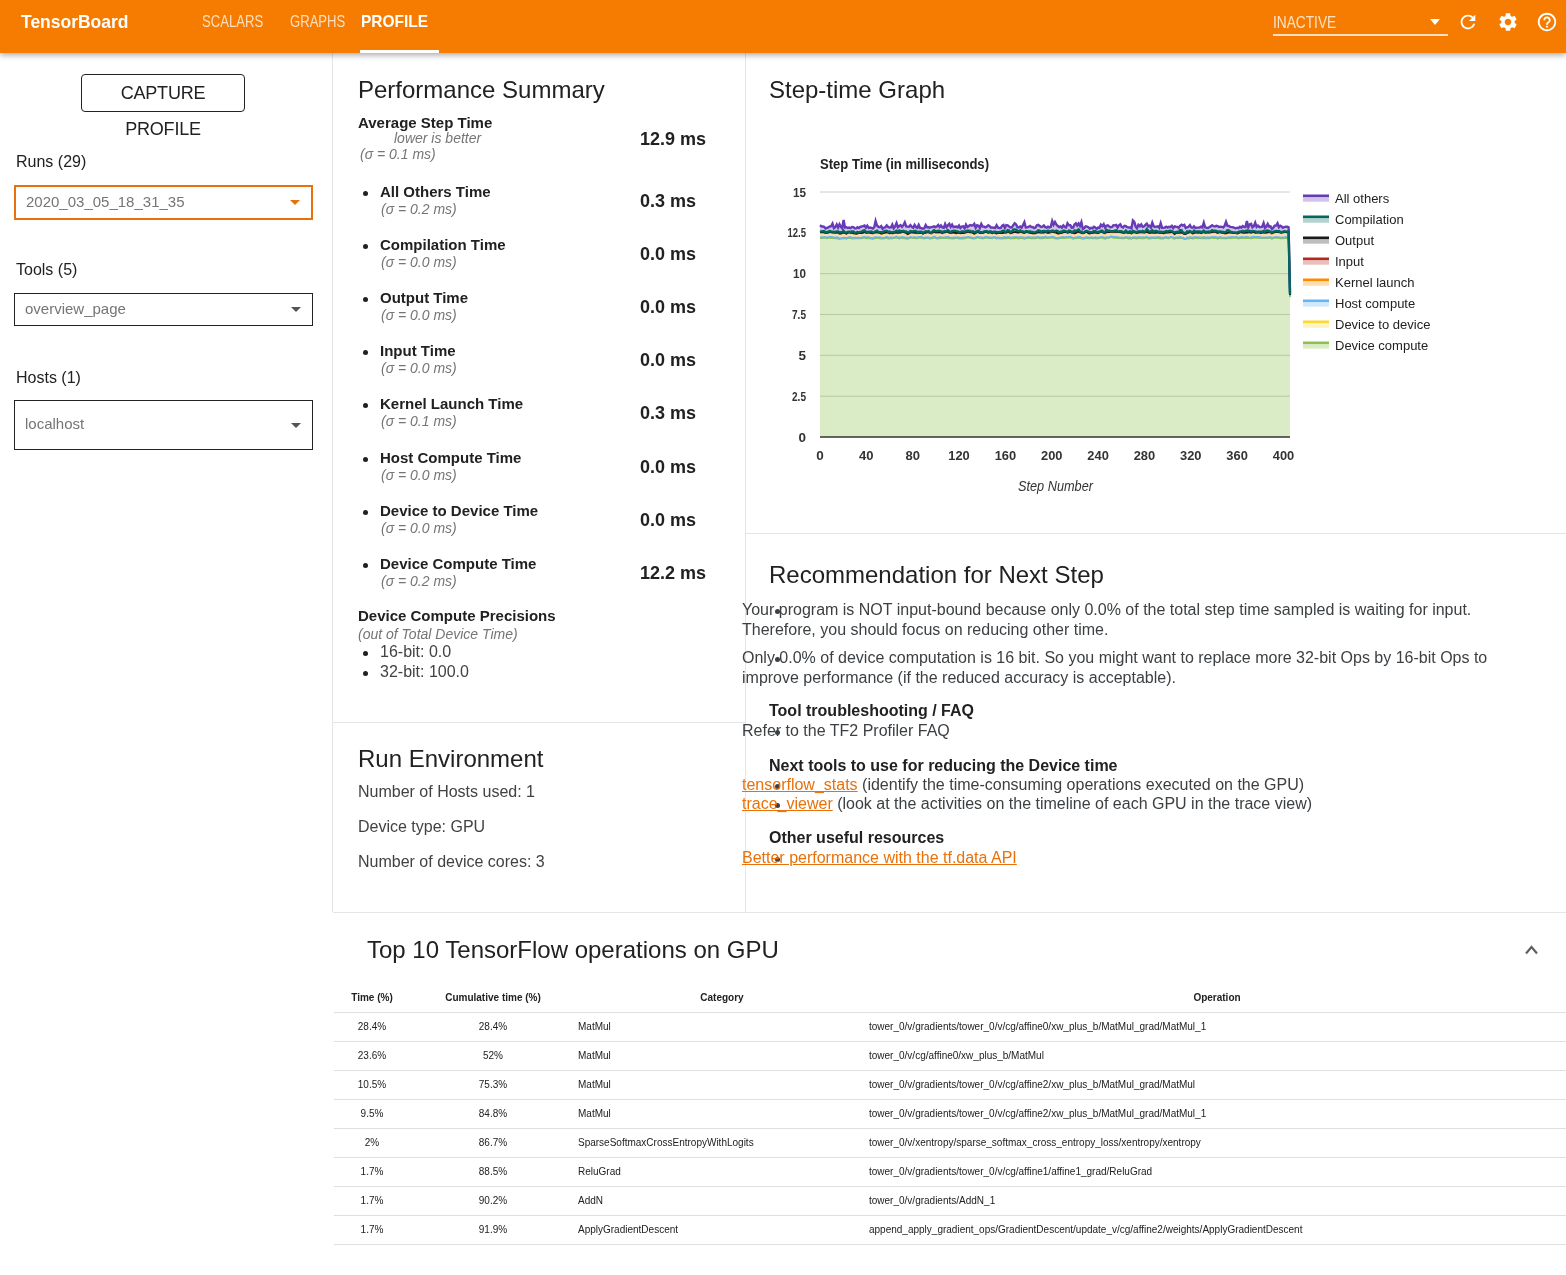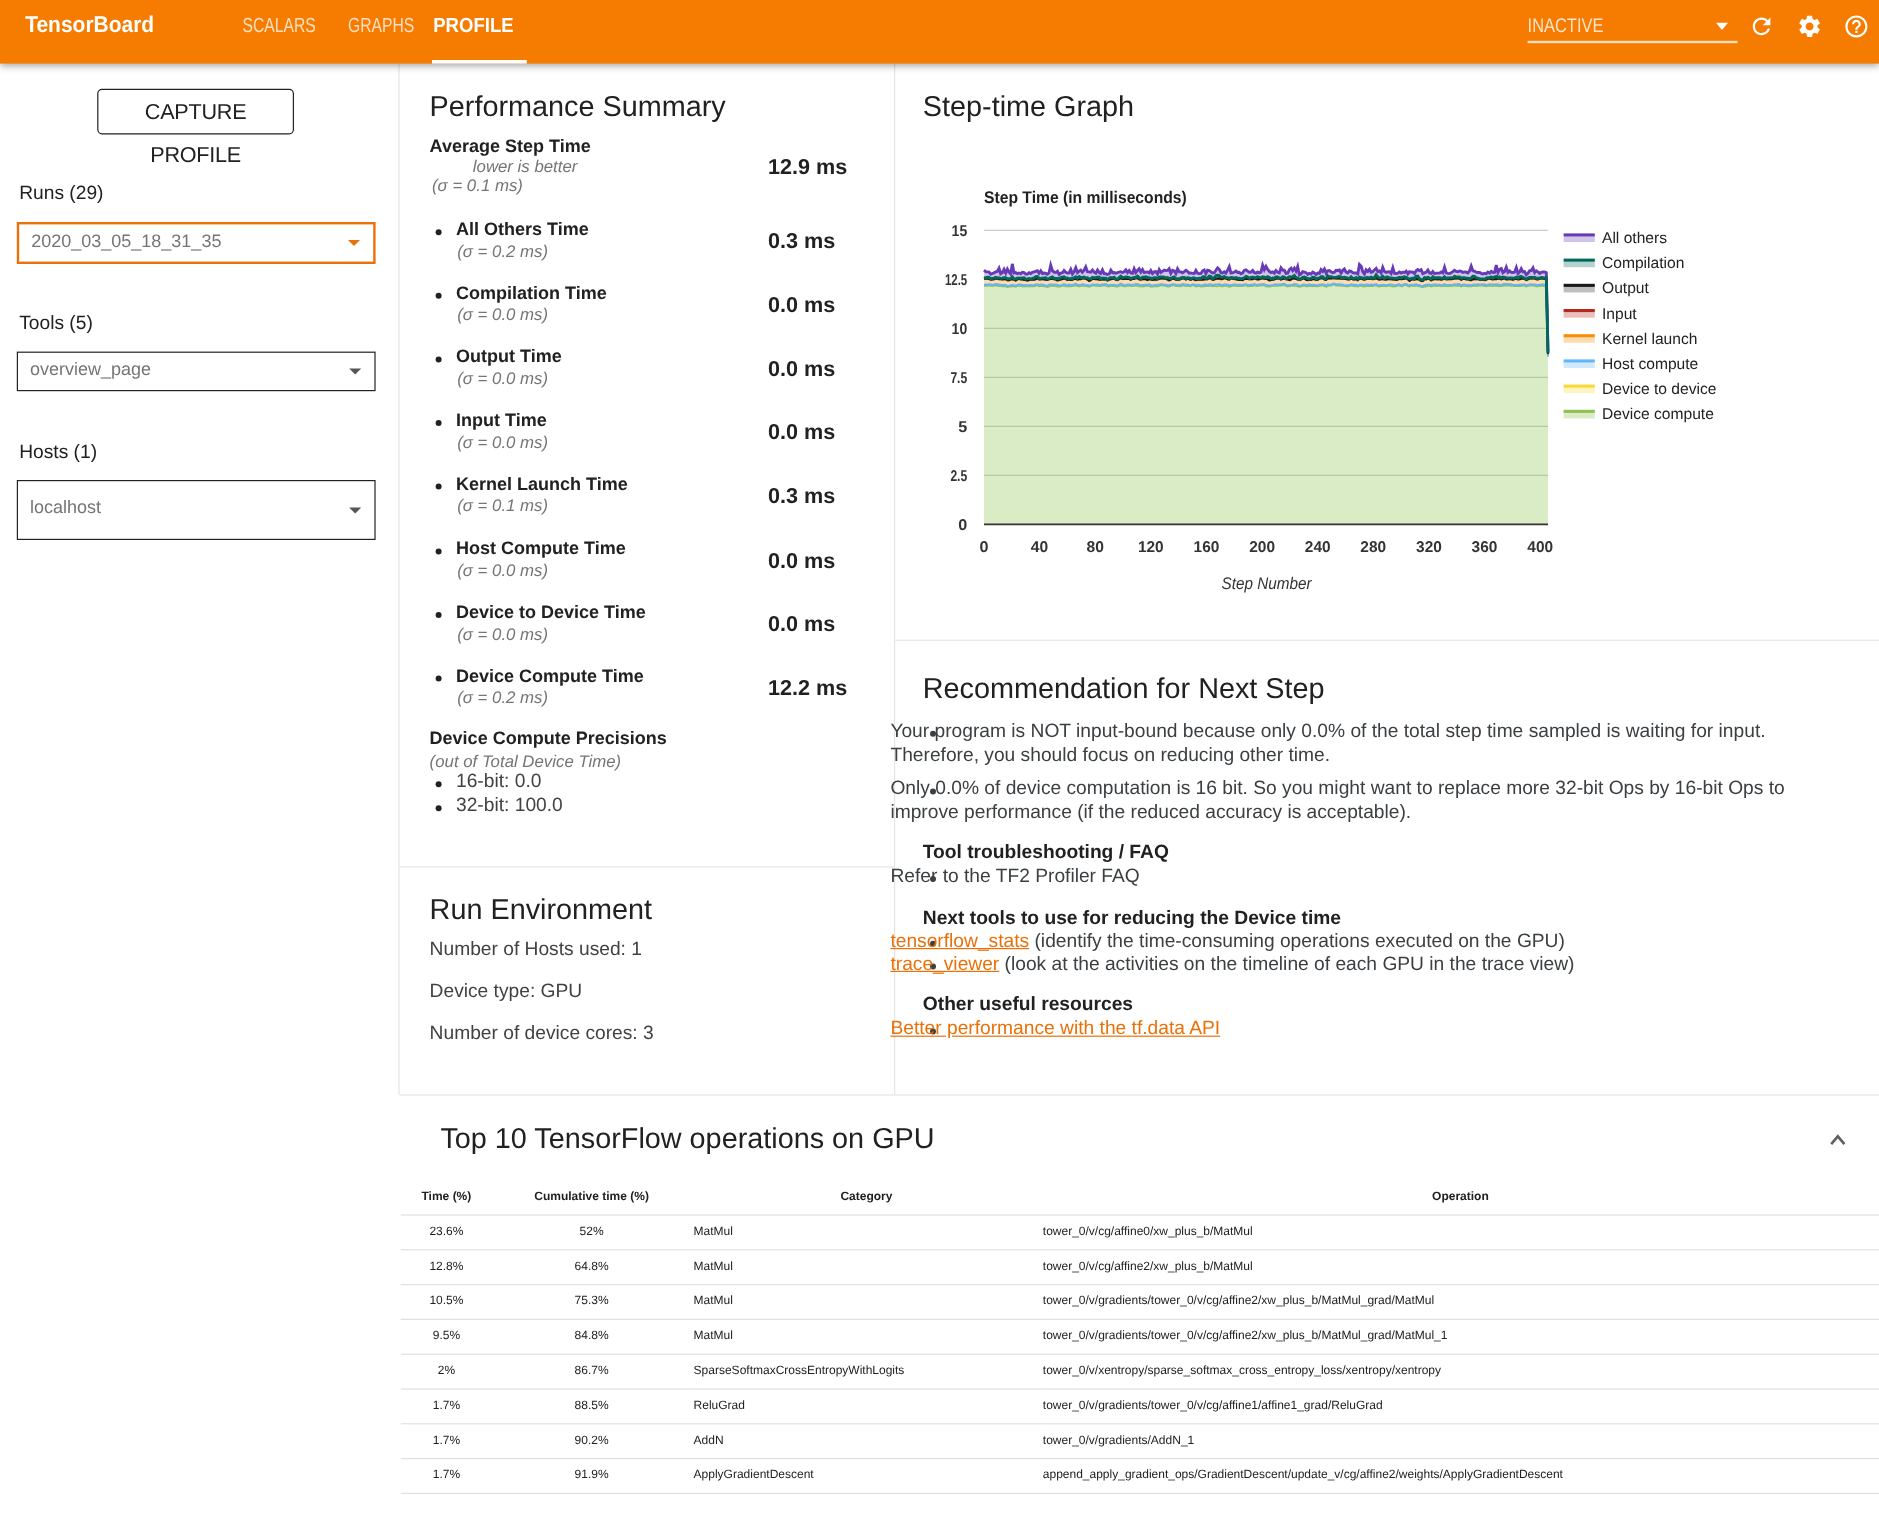--- a/index.html
+++ b/index.html
@@ -234,30 +234,30 @@
       <col style="width:698px">
     </colgroup>
   <tbody>
       <tr>
         <th>Time (%)</th>
         <th>Cumulative time (%)</th>
         <th>Category</th>
         <th>Operation</th>
       </tr>
 <tr>
+        <td class="c">28.4%</td>
+        <td class="c">28.4%</td>
+        <td class="l3">MatMul</td>
+        <td class="l4">tower_0/v/gradients/tower_0/v/cg/affine0/xw_plus_b/MatMul_grad/MatMul_1</td>
+      </tr>
+<tr>
         <td class="c">23.6%</td>
         <td class="c">52%</td>
         <td class="l3">MatMul</td>
         <td class="l4">tower_0/v/cg/affine0/xw_plus_b/MatMul</td>
-      </tr>
-<tr>
-        <td class="c">12.8%</td>
-        <td class="c">64.8%</td>
-        <td class="l3">MatMul</td>
-        <td class="l4">tower_0/v/cg/affine2/xw_plus_b/MatMul</td>
       </tr>
 <tr>
         <td class="c">10.5%</td>
         <td class="c">75.3%</td>
         <td class="l3">MatMul</td>
         <td class="l4">tower_0/v/gradients/tower_0/v/cg/affine2/xw_plus_b/MatMul_grad/MatMul</td>
       </tr>
 <tr>
         <td class="c">9.5%</td>
         <td class="c">84.8%</td>

